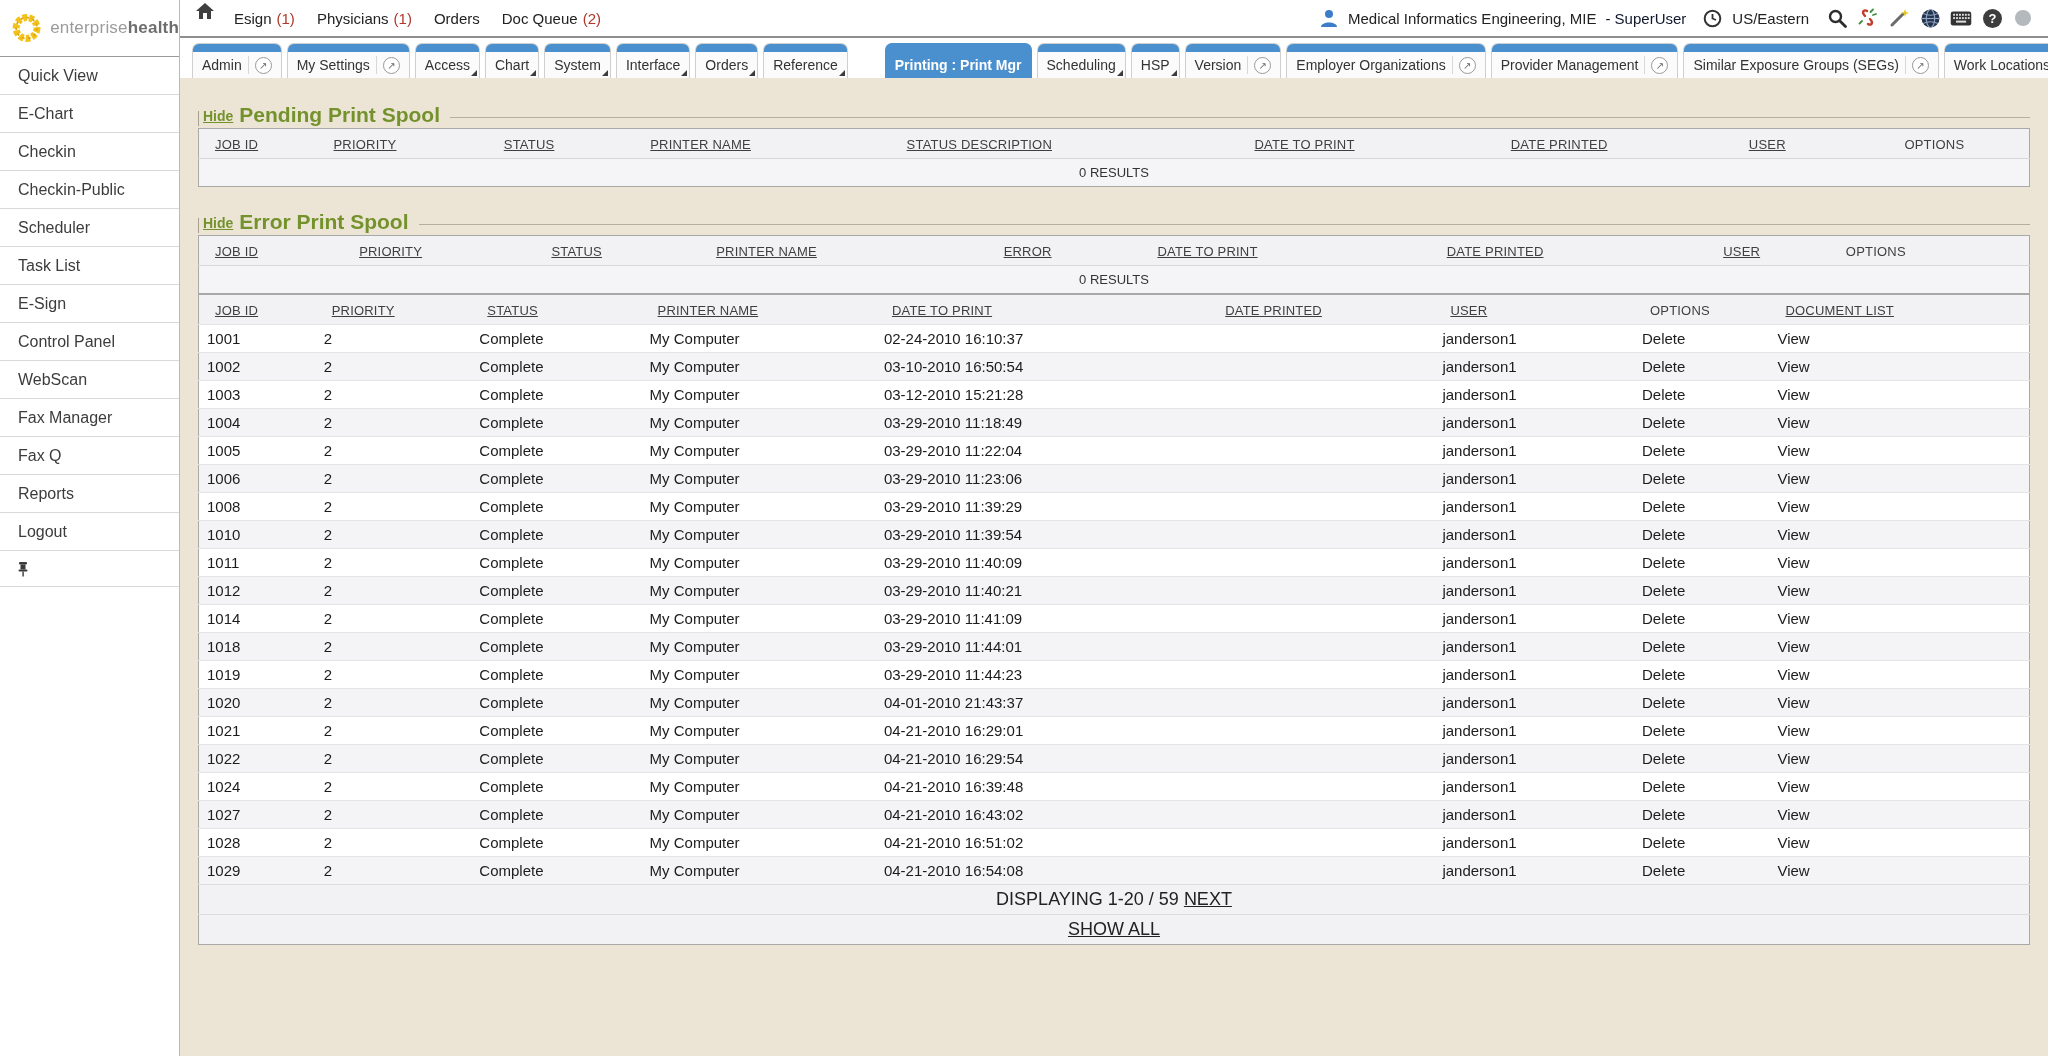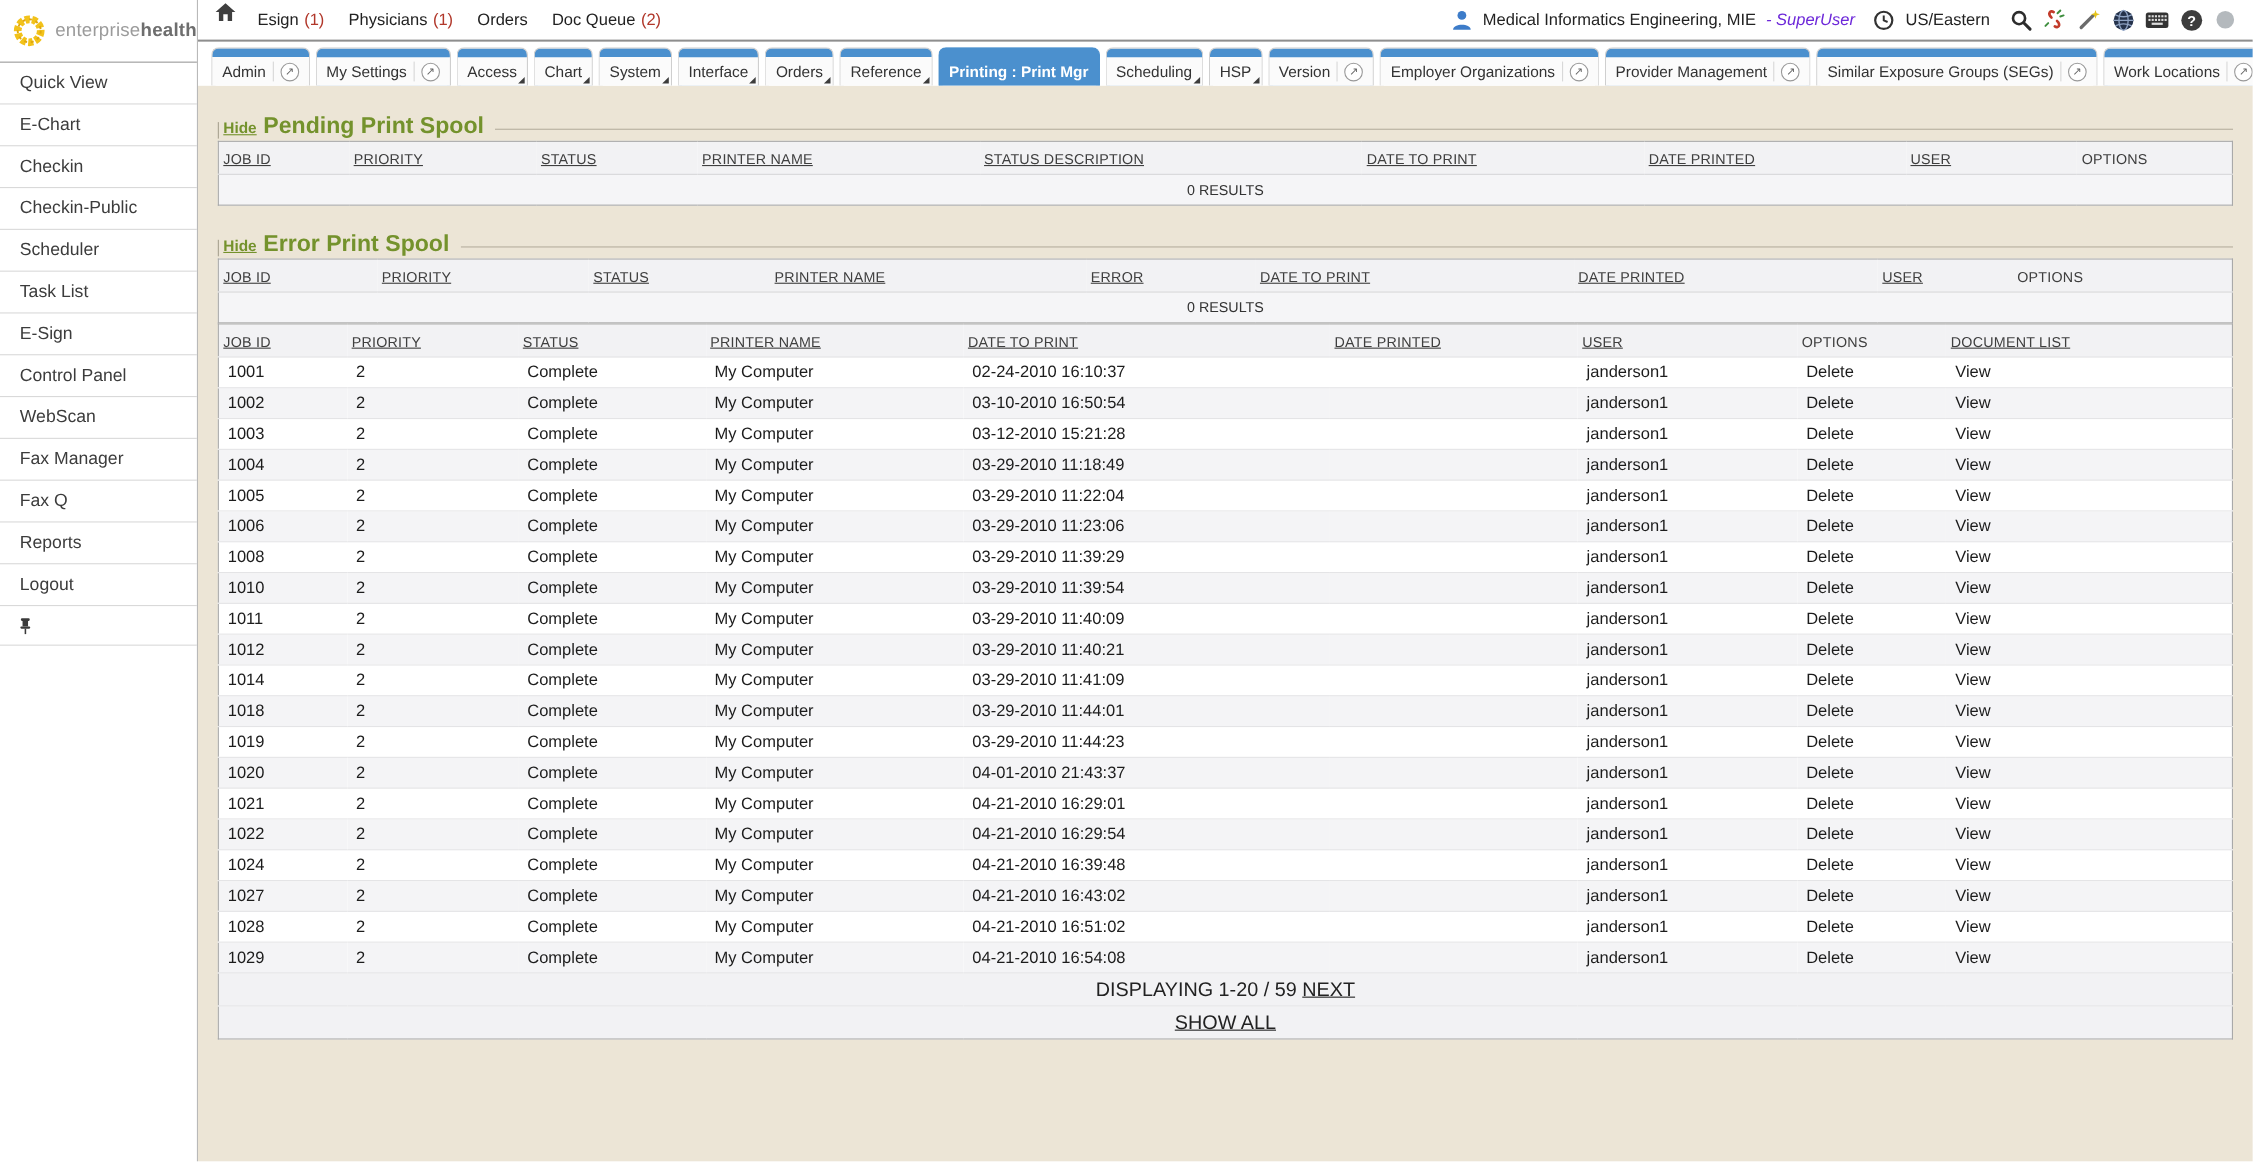--- a/index.html
+++ b/index.html
@@ -19,32 +19,32 @@
               border-bottom:1px solid #d9d9d9; }
 
   
   .right { display:flex; flex-direction:column; min-width:0; }
   .topbar { height:38px; background:#fff; border-bottom:2px solid #8e8e8e;
             display:flex; padding:0 14px; gap:18px; font-size:15px; color:#222; }
   .nav-left { display:flex; align-items:center; gap:22px; }
   .nav-item { display:flex; gap:5px; cursor:pointer; white-space:nowrap; }
   .nav-count { color:#b1372a; }
   .nav-right { margin-left:auto; display:flex; align-items:center; gap:9px; white-space:nowrap; }
-  .role { font-style:italic; color:#6d28d9; margin-right:6px; }
+  .role { color:#0f172a; margin-right:6px; }
   .tb-icon { display:inline-flex; width:22px; height:22px; align-items:center; justify-content:center; cursor:pointer; }
 
   
   .tabbar { height:40px; background:#fff; display:flex; align-items:flex-end;
             padding-left:12px; gap:5px; overflow:hidden; }
   .tab { position:relative; height:35px; display:flex; align-items:center; gap:6px;
          padding:8px 9px 0 9px; border:1px solid #cfcfcf; border-bottom:none;
          border-radius:7px 7px 0 0; cursor:pointer; white-space:nowrap;
          background:linear-gradient(#4b90ce 0 8px, #fbfbfb 8px 100%); }
   .tab-label { font-size:14px; color:#333; }
-  .tab.active { background:#4b90ce; border-color:#4b90ce; }
+  .tab.active { background:#4b90ce; border-color:#4b90ce;margin-left:32px; }
   .tab.active .tab-label { color:#fff; font-weight:bold; }
   .tab.menu::after { content:""; position:absolute; right:2px; bottom:2px;
                      border-left:6px solid transparent; border-bottom:6px solid #3c3c3c; }
   .tab-divider { width:1px; height:18px; background:#d8d8d8; }
   .popout-icon { width:17px; height:17px; border:1px solid #999; border-radius:50%;
                  display:inline-flex; align-items:center; justify-content:center;
                  font-size:10px; color:#666; background:#fff; }
 
   
   .content { flex:1; background:#ece5d6; padding:12px 16px 0 16px; overflow:hidden; }
@@ -55,21 +55,21 @@
   .sec-head { display:flex; align-items:flex-end; margin:14px 0 2px 2px; }
   .sec-tick { width:5px; height:15px; border-left:1px solid #a8a190; }
   .hide-link { color:#74922c; font-weight:bold; font-size:14px; text-decoration:underline;
                cursor:pointer; margin:0 6px 2px 0; white-space:nowrap; }
   .sec-title { color:#74922c; font-weight:bold; font-size:21px; line-height:1.05; white-space:nowrap; }
   .sec-line { flex:1; height:1px; background:#b5ae9e; margin:0 2px 8px 10px; }
 
   table.spool { width:calc(100% - 4px); margin-left:2px; border-collapse:collapse; background:#fff;
                 border:1px solid #a9a9a9; table-layout:fixed; }
   table.spool th { background:#f2f2f4; font-weight:normal; font-size:13px; color:#3f3f3f;
-                   text-align:left; padding:8px 8px 6px 4px; letter-spacing:.2px; }
+                   text-align:left; padding:8px 8px 6px 16px; letter-spacing:.2px; }
   table.spool th span.sort { text-decoration:underline; cursor:pointer; }
   table.spool td { font-size:15px; color:#1c1c1c; padding:5px 8px 5px 8px;
                    border-top:1px solid #e4e4e6; overflow:hidden; white-space:nowrap; }
   table.spool tr.alt td { background:#f4f4f6; }
   table.spool tr.empty-row td { background:#f5f5f7; text-align:center; font-size:13px;
                                 color:#333; border-top:1px solid #d8d8da; padding:6px; }
   table.spool td a { color:#1c1c1c; text-decoration:none; cursor:pointer; }
   table.spool tr.pager td { background:#f2f2f4; text-align:center; font-size:18px; color:#222;
                             border-top:1px solid #dddddf; padding:4px; }
   table.spool tr.pager a { color:#222; text-decoration:underline; cursor:pointer; }

